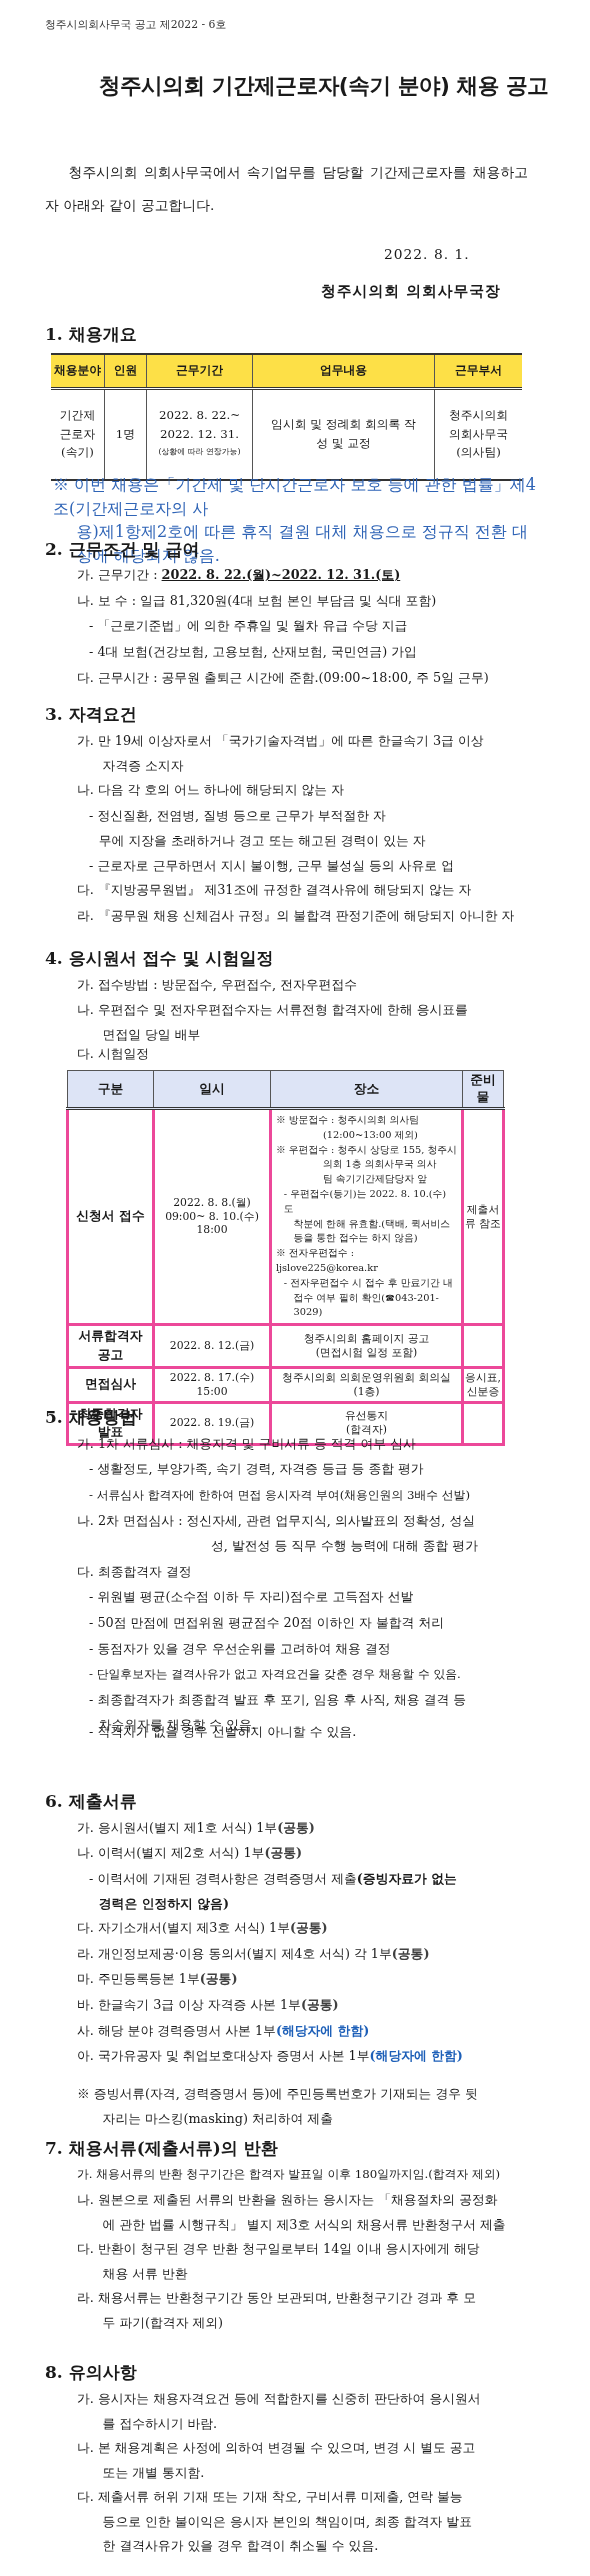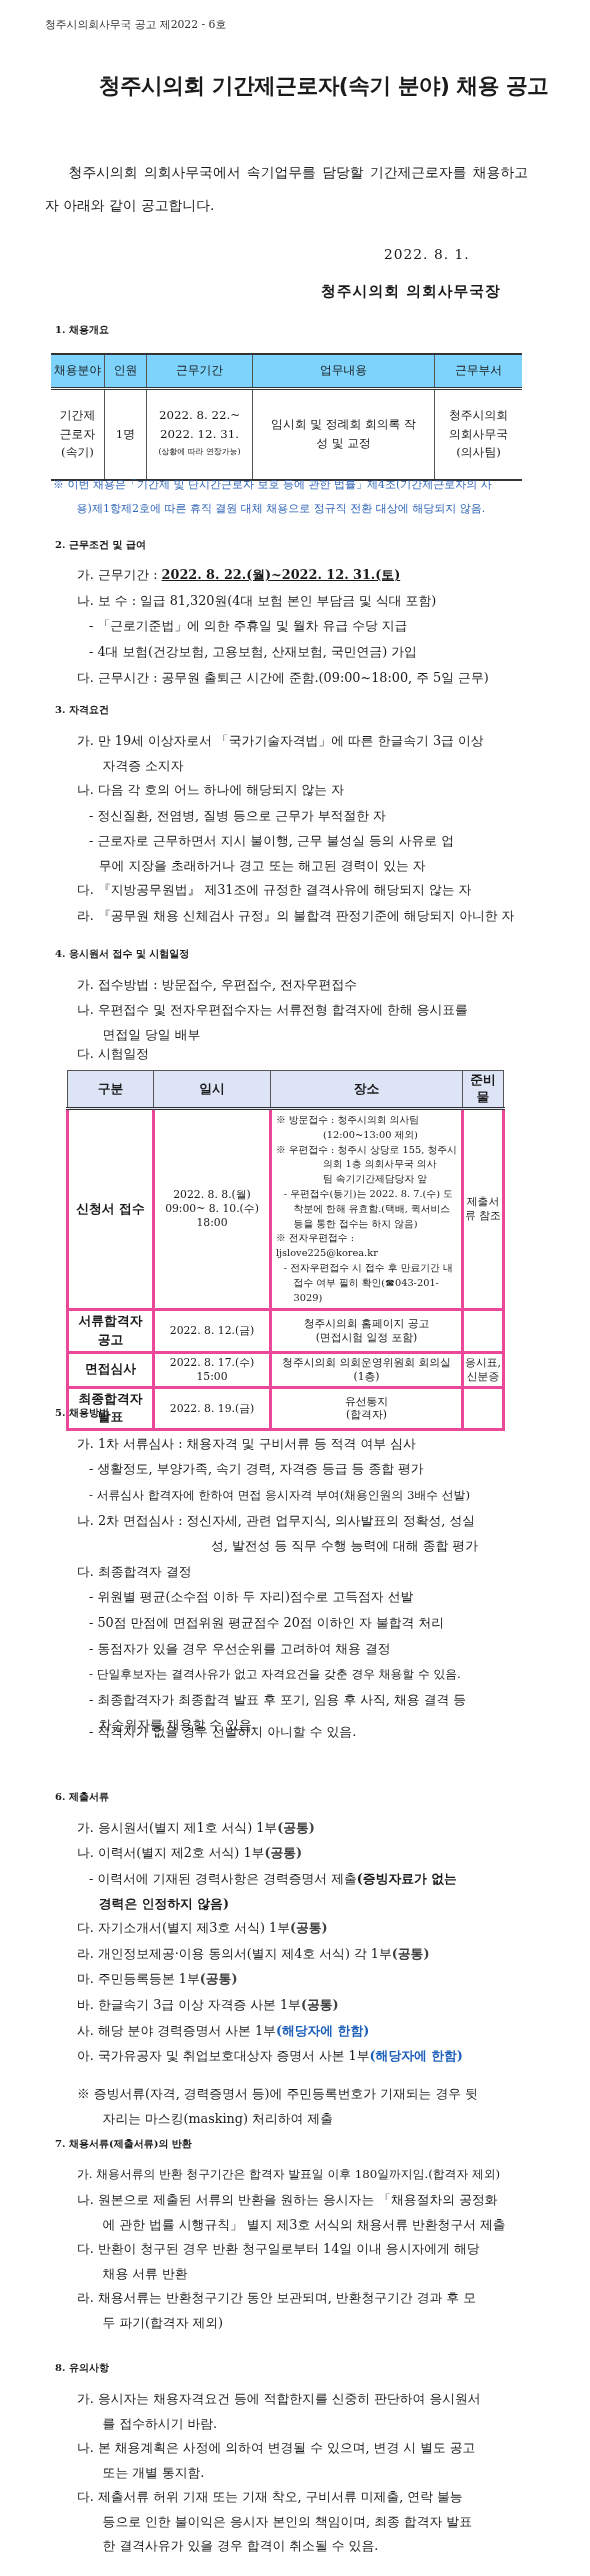--- a/index.html
+++ b/index.html
@@ -9,34 +9,34 @@
     color: #1a1a1a; font-size: 12.8px;
   }
   .doc-no { position: absolute; left: 45px; top: 17.7px; font-size: 10.8px; color: #333; }
   .title { position: absolute; left: 0; width: 591px; top: 71px; text-align: center;
     font-family: "DejaVu Sans", "Liberation Sans", sans-serif; font-weight: bold; font-size: 21.7px; letter-spacing: -0.5px; margin-left: 28px; }
   .intro { position: absolute; left: 45px; width: 483px; top: 156px; line-height: 32.5px; font-size: 13.8px;
     text-indent: 23.6px; text-align: justify; }
   .date { position: absolute; left: 384px; top: 246px; font-size: 13.8px; letter-spacing: 1px; }
   .issuer { position: absolute; left: 321px; top: 282px; font-size: 14.8px; font-weight: bold; letter-spacing: 1px; }
 
-  .sec-title { position: absolute; left: 55px; font-weight: bold; font-size: 10px; }
+  .sec-title { position: absolute; left: 45px; font-weight: bold; font-size: 17px; }
   .item { position: absolute; left: 77px; width: 463px; font-size: 12.8px; line-height: 24.6px; }
   .sub { position: absolute; left: 89px; width: 439px; font-size: 12.8px; line-height: 24.6px; }
   .cont { padding-left: 25.6px; }
   .u { text-decoration: underline; font-weight: bold; }
   .red { color: #404040; font-weight: bold; }
   .blue { color: #1d5fb8; font-weight: bold; }
   .b { font-weight: bold; }
-  .note-blue { position: absolute; left: 53px; width: 483px; top: 481px; color: #2f64b6; font-size: 11px; line-height: 23.6px; }
+  .note-blue { position: absolute; left: 53px; width: 483px; top: 481px; color: #2f64b6; font-size: 16px; line-height: 23.6px; }
   .note-blue .l2 { padding-left: 23.6px; }
 
   table { border-collapse: collapse; position: absolute; }
   .t1 { left: 51px; top: 353px; width: 471px; font-size: 11.8px; }
-  .t1 th { background: #7dd3fc; font-weight: normal; height: 29.5px; border-left: 1px solid #555; border-right: 1px solid #555;
+  .t1 th { background: #fde047; font-weight: bold; height: 29.5px; border-left: 1px solid #555; border-right: 1px solid #555;
            border-top: 2px solid #333; border-bottom: 3px double #333; }
   .t1 td { border-left: 1px solid #555; border-right: 1px solid #555; border-bottom: 2px solid #333; text-align: center; height: 87px; line-height: 18.7px; }
   .t1 th:first-child, .t1 td:first-child { border-left: none; }
   .t1 th:last-child, .t1 td:last-child { border-right: none; }
   .small { font-size: 7.9px; }
 
   .t2 { left: 66px; top: 1070px; width: 439px; font-size: 10.8px; }
   .t2 th { background: #dde4f6; font-weight: bold; font-size: 12.8px; height: 25.6px; border: 1px solid #555; border-bottom: 3px double #333; }
   .t2 td { border: 3px solid #ec4899; text-align: center; line-height: 13.8px; }
   .t2 td.lbl { font-weight: bold; font-size: 12.8px; line-height: 18.7px; }
@@ -94,22 +94,22 @@
 <div class="item" style="top:666px">다. 근무시간 : 공무원 출퇴근 시간에 준함.(09:00~18:00, 주 5일 근무)</div>
 
 <div class="sec-title" style="top:703px">3. 자격요건</div>
 <div class="item" style="top:729px">
   <div>가. 만 19세 이상자로서 「국가기술자격법」에 따른 한글속기 3급 이상</div>
   <div class="cont">자격증 소지자</div>
 </div>
 <div class="item" style="top:778px">나. 다음 각 호의 어느 하나에 해당되지 않는 자</div>
 <div class="sub" style="top:804px">- 정신질환, 전염병, 질병 등으로 근무가 부적절한 자</div>
 <div class="sub" style="top:829px">
+  <div style="padding-left:9.8px">무에 지장을 초래하거나 경고 또는 해고된 경력이 있는 자</div>
   <div>- 근로자로 근무하면서 지시 불이행, 근무 불성실 등의 사유로 업</div>
-  <div style="padding-left:9.8px">무에 지장을 초래하거나 경고 또는 해고된 경력이 있는 자</div>
 </div>
 <div class="item" style="top:878px">다. 『지방공무원법』 제31조에 규정한 결격사유에 해당되지 않는 자</div>
 <div class="item" style="top:904px">라. 『공무원 채용 신체검사 규정』의 불합격 판정기준에 해당되지 아니한 자</div>
 
 <div class="sec-title" style="top:947px">4. 응시원서 접수 및 시험일정</div>
 <div class="item" style="top:973px">가. 접수방법 : 방문접수, 우편접수, 전자우편접수</div>
 <div class="item" style="top:998px">
   <div>나. 우편접수 및 전자우편접수자는 서류전형 합격자에 한해 응시표를</div>
   <div class="cont">면접일 당일 배부</div>
 </div>
@@ -127,21 +127,21 @@
   <tbody>
     <tr style="height:177px">
       <td class="lbl">신청서 접수</td>
       <td>2022. 8. 8.(월) 09:00~ 8. 10.(수) 18:00</td>
       <td class="place">
         <div>※ 방문접수 : 청주시의회 의사팀</div>
         <div class="ind">(12:00~13:00 제외)</div>
         <div>※ 우편접수 : 청주시 상당로 155, 청주시</div>
         <div class="ind">의회 1층 의회사무국 의사</div>
         <div class="ind">팀 속기기간제담당자 앞</div>
-        <div class="dash">- 우편접수(등기)는 2022. 8. 7.(수) 도</div>
+        <div class="dash">- 우편접수(등기)는 2022. 8. 10.(수) 도</div>
         <div class="dash2">착분에 한해 유효함.(택배, 퀵서비스</div>
         <div class="dash2">등을 통한 접수는 하지 않음)</div>
         <div>※ 전자우편접수 : ljslove225@korea.kr</div>
         <div class="dash">- 전자우편접수 시 접수 후 만료기간 내</div>
         <div class="dash2">접수 여부 필히 확인(☎043-201-3029)</div>
       </td>
       <td>제출서류 참조</td>
     </tr>
     <tr style="height:35px">
       <td class="lbl">서류합격자 공고</td>

